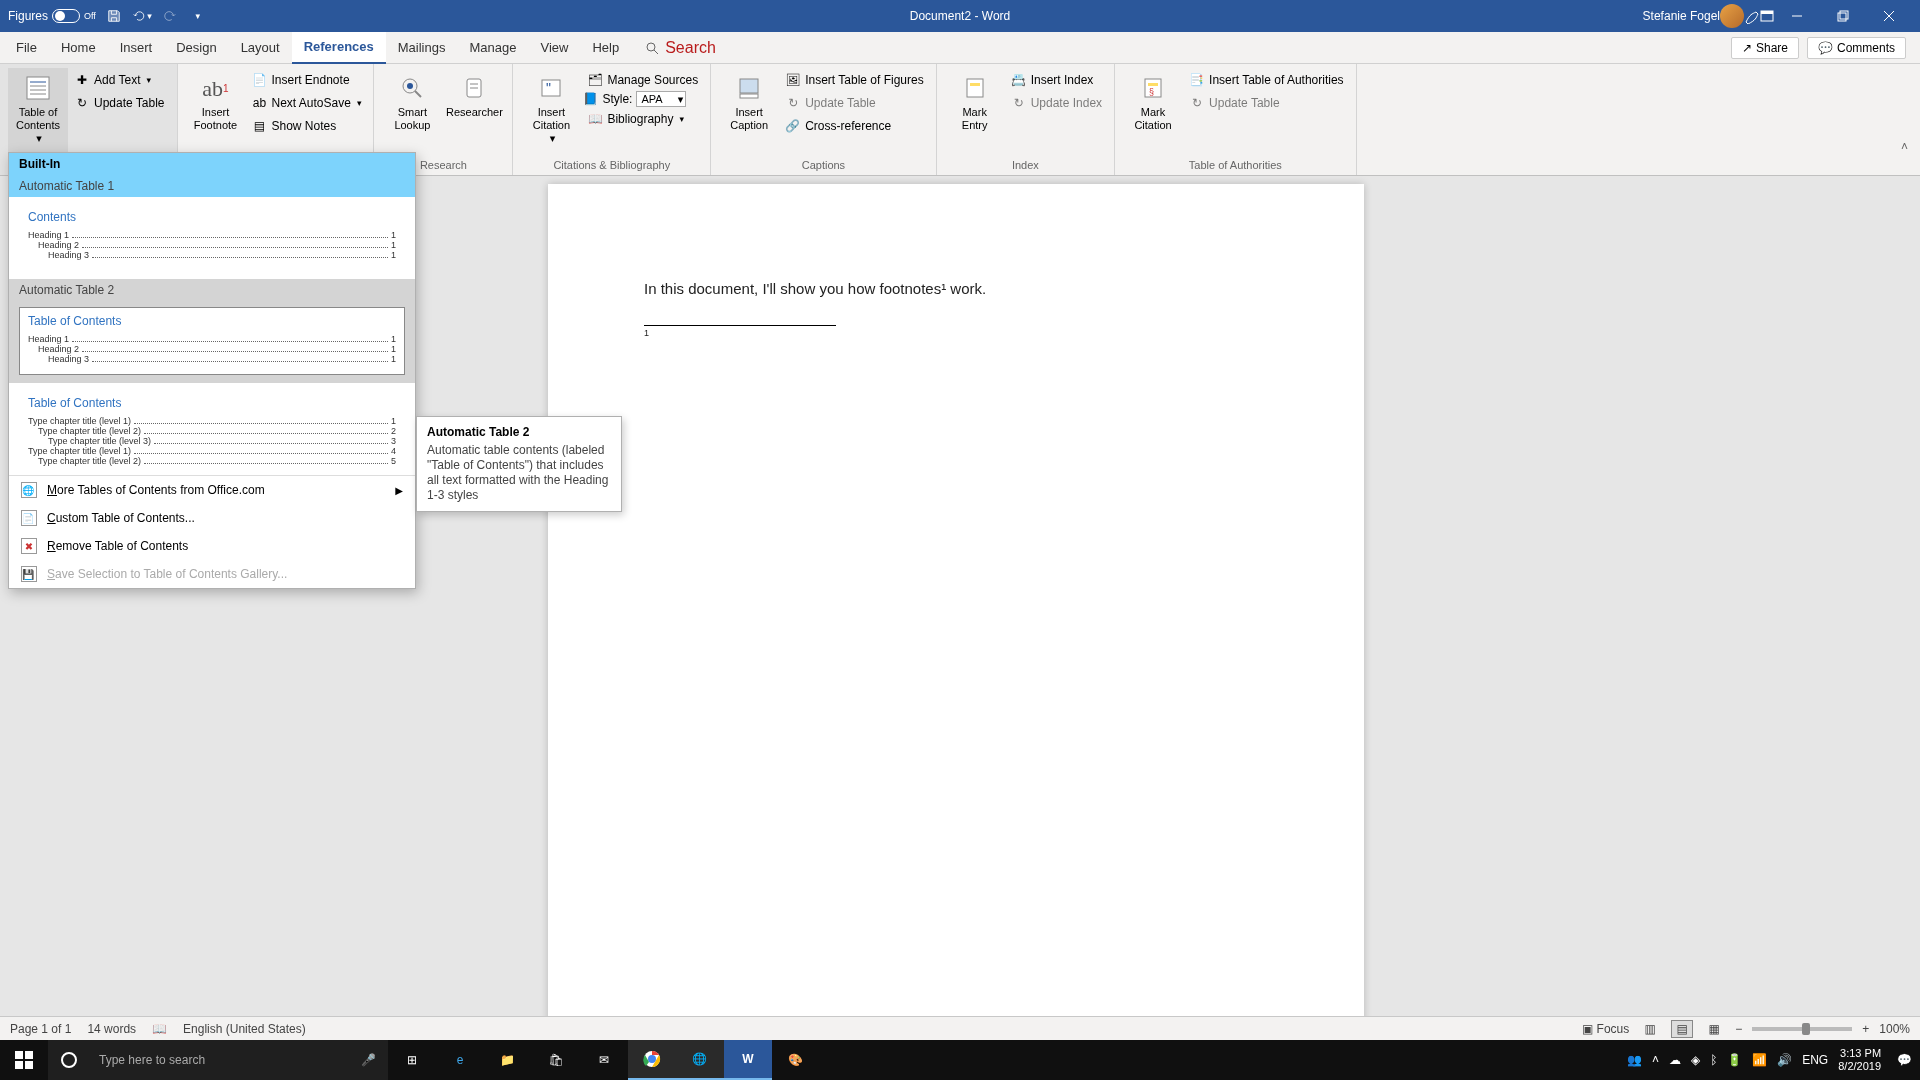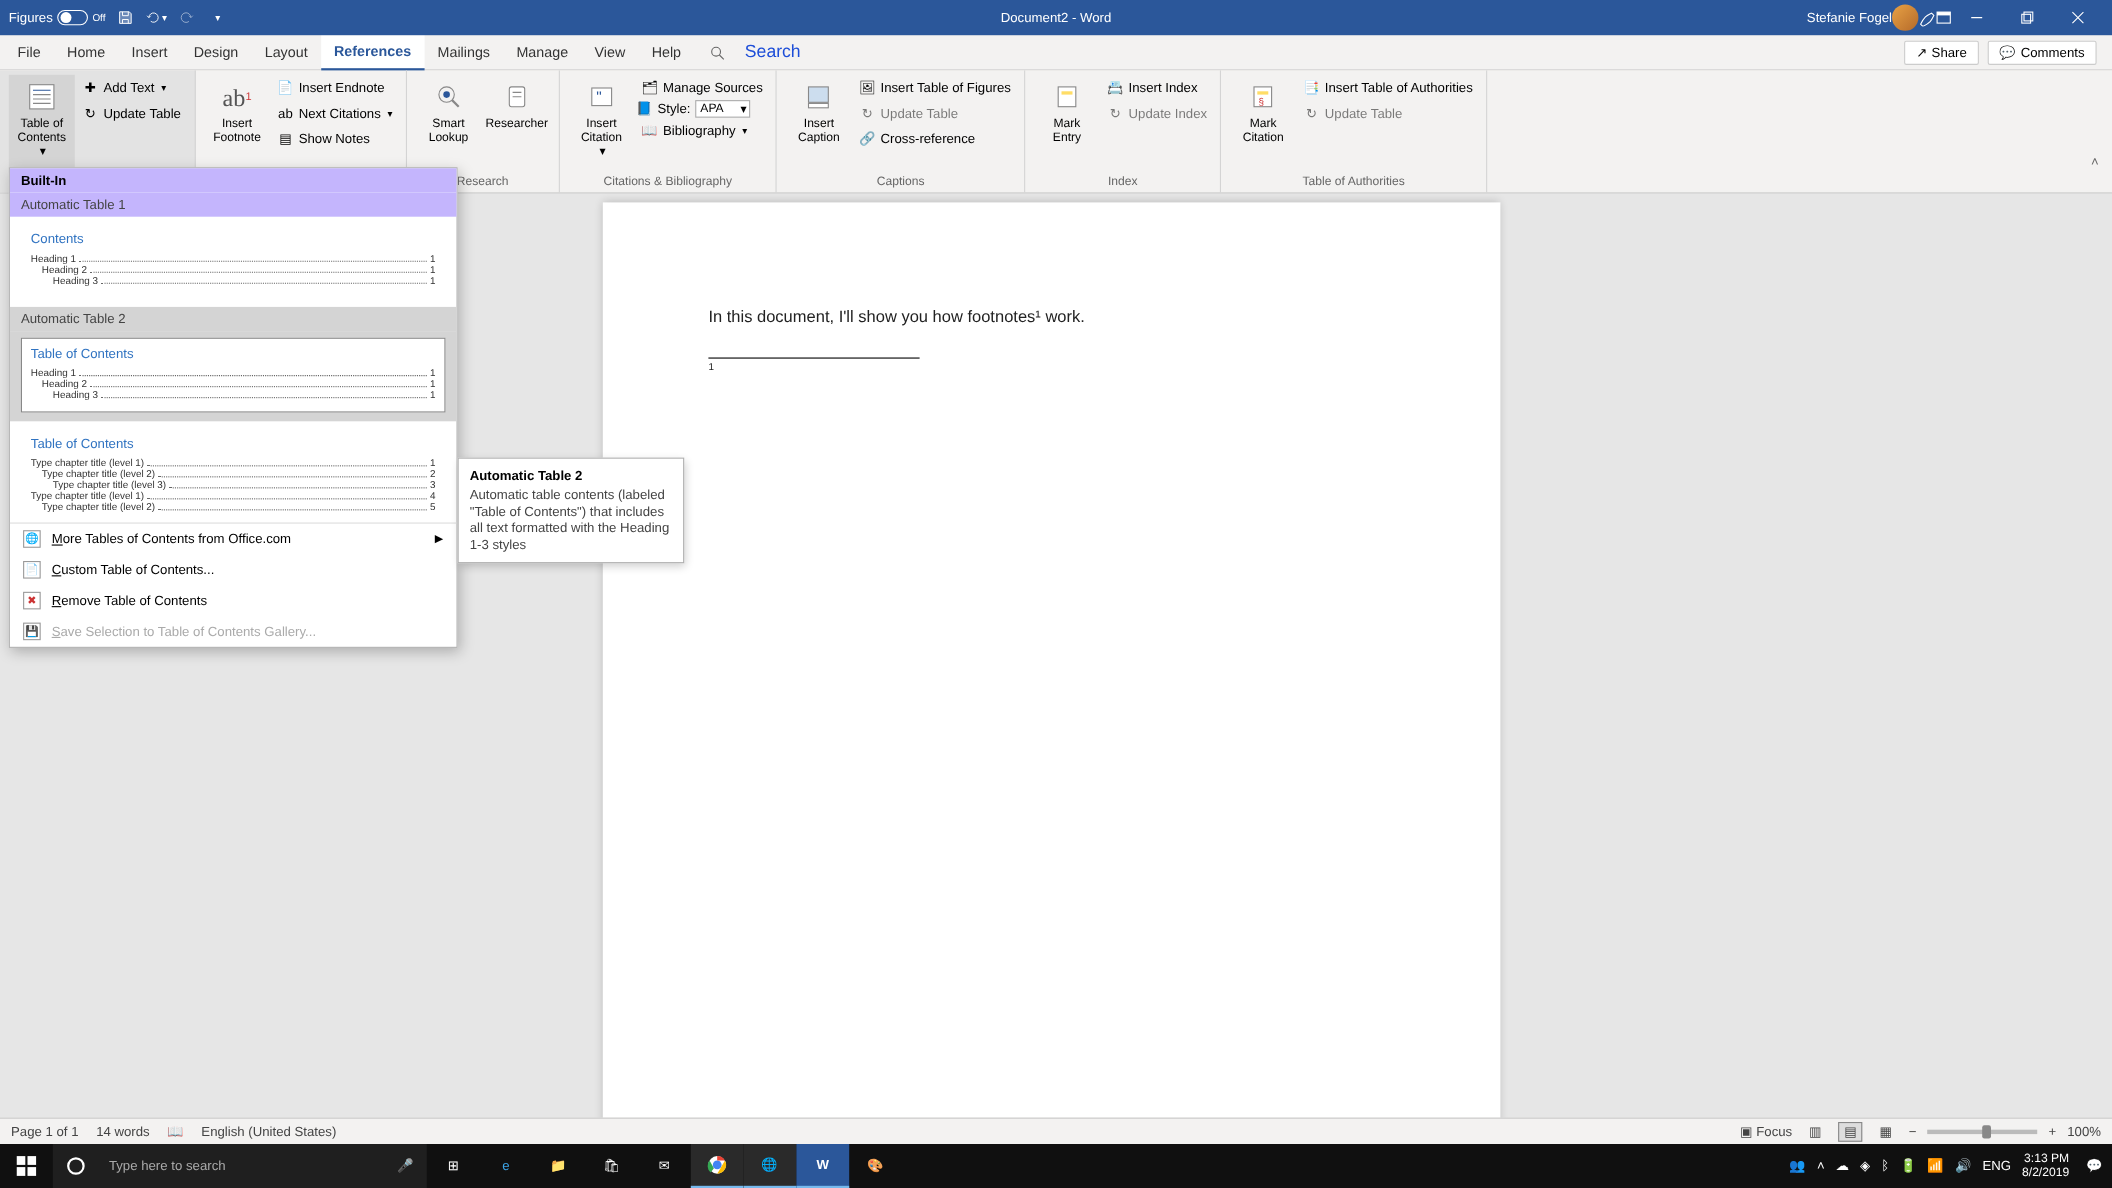--- a/index.html
+++ b/index.html
@@ -11,41 +11,41 @@
 .toggle:before { content: ""; position: absolute; left: 2px; top: 1px; width: 10px; height: 10px; background: #fff; border-radius: 50%; }
 .qat-icon { width: 20px; height: 20px; display: inline-flex; align-items: center; justify-content: center; }
 .title-center { position: absolute; left: 50%; transform: translateX(-50%); }
 .title-right { margin-left: auto; display: flex; align-items: center; gap: 0; padding-right: 8px; }
 .win-btn { width: 46px; height: 32px; display: inline-flex; align-items: center; justify-content: center; }
 .avatar { width: 24px; height: 24px; border-radius: 50%; background: linear-gradient(135deg,#e8a245,#b56a2a); }
 
 .tabs { background: #f3f2f1; height: 32px; display: flex; align-items: center; padding: 0 4px; border-bottom: 1px solid #d0d0d0; }
 .tab { padding: 0 12px; height: 32px; display: flex; align-items: center; font-size: 13px; color: #333; cursor: pointer; }
 .tab.active { color: #2b579a; border-bottom: 2px solid #2b579a; font-weight: 600; background: #fff; }
-.search-box { display: flex; align-items: center; gap: 18px; padding-left: 14px; color: #1d4ed8; }
+.search-box { display: flex; align-items: center; gap: 6px; padding-left: 14px; color: #b91c1c; }
 .tabs-right { margin-left: auto; display: flex; gap: 8px; padding-right: 10px; }
 .share-btn,.comments-btn { border: 1px solid #ccc; padding: 3px 10px; font-size: 12px; background: #fff; border-radius: 2px; display: flex; align-items: center; gap: 4px; }
 
 .ribbon { background: #f3f2f1; height: 112px; display: flex; border-bottom: 1px solid #c0c0c0; }
 .group { border-right: 1px solid #d4d4d4; padding: 4px 8px 0 8px; display: flex; flex-direction: column; }
 .group-body { flex: 1; display: flex; gap: 2px; }
 .group-label { text-align: center; font-size: 11px; color: #666; padding: 2px 0 4px 0; }
 .big-btn { display: flex; flex-direction: column; align-items: center; justify-content: flex-start; width: 60px; padding: 4px 2px; cursor: pointer; }
 .big-btn .ico { width: 32px; height: 32px; margin-bottom: 2px; display:flex;align-items:center;justify-content:center; }
 .big-btn span { font-size: 11px; text-align: center; line-height: 13px; }
 .small-btn { display: flex; align-items: center; gap: 4px; font-size: 12px; height: 23px; padding: 0 4px; cursor: pointer; }
 .small-btn .ico { width: 16px; height: 16px; display:inline-flex;align-items:center;justify-content:center; }
 .col { display: flex; flex-direction: column; }
 .style-row { display: flex; align-items: center; gap: 4px; font-size: 12px; }
 .style-select { border: 1px solid #aaa; background: #fff; font-size: 11px; padding: 1px 14px 1px 4px; width: 50px; position: relative; }
 .chev { font-size: 9px; margin-left: 2px; }
 .collapse-ribbon { position: absolute; right: 12px; top: 140px; font-size: 12px; color: #666; cursor: pointer; }
 
 .toc-dropdown { position: absolute; left: 8px; top: 152px; width: 408px; background: #fff; border: 1px solid #b0b0b0; box-shadow: 2px 4px 12px rgba(0,0,0,0.25); z-index: 100; }
-.dd-header { background: #c4b5fd; padding: 4px 10px; font-size: 12px; font-weight: bold; }
+.dd-header { background: #7dd3fc; padding: 4px 10px; font-size: 12px; font-weight: bold; }
 .dd-header.sub { font-weight: normal; color: #444; }
 .dd-option { padding: 6px 10px 8px 10px; }
 .dd-option.hover { background: #d4d4d4; }
 .dd-preview { background: #fff; border: 1px solid #fff; padding: 6px 8px 10px 8px; }
 .dd-option.hover .dd-preview { border-color:#888; }
 .dd-title { font-size: 12px; color: #3073c1; margin-bottom: 6px; }
 .dd-line { display: flex; align-items: baseline; font-size: 9px; color: #333; }
 .dd-line .t { white-space: nowrap; }
 .dd-line .dots { flex: 1; border-bottom: 1px dotted #666; margin: 0 3px; height: 7px; }
 .dd-line .p { white-space: nowrap; }
@@ -217,21 +217,21 @@
         <span style="white-space:pre-line;">Insert
 Footnote</span>
       </div>
       <div class="col">
         <div class="small-btn">
             <span class="ico">📄</span>
             <span>Insert Endnote</span>
           </div>
         <div class="small-btn">
             <span class="ico">ab</span>
-            <span>Next Citations</span>
+            <span>Next AutoSave</span>
             <span class="chev">▾</span>
           </div>
         <div class="small-btn">
             <span class="ico">▤</span>
             <span>Show Notes</span>
           </div>
       </div>
     </div>
     <div class="group-label">Footnotes</div>
   </div>

